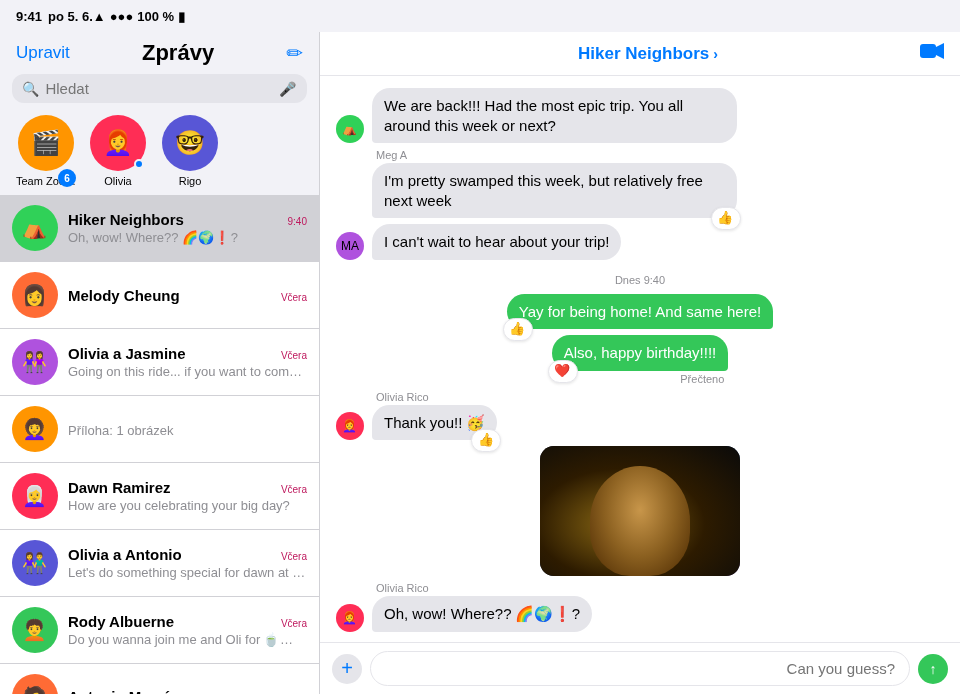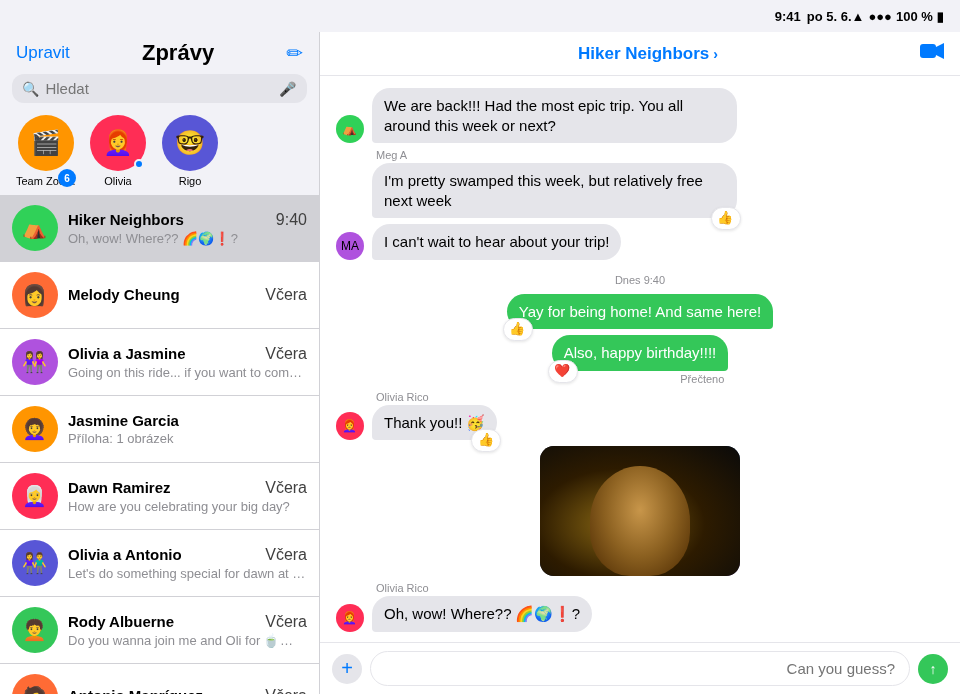--- a/index.html
+++ b/index.html
@@ -12,21 +12,21 @@
       display: flex;
       flex-direction: column;
     }
 
     
     .status-bar {
       height: 28px;
       background: #f2f2f7;
       display: flex;
       align-items: center;
-      justify-content: flex-end;
+      justify-content: flex-start;
       padding: 16px 16px;
       font-size: 13px;
       font-weight: 600;
       flex-shrink: 0;
     }
     .status-bar-left { display: flex; align-items: center; gap: 6px; }
 
     
     .app-container {
       display: flex;
@@ -184,22 +184,22 @@
       display: flex;
       justify-content: space-between;
       align-items: baseline;
     }
     .conv-name {
       font-size: 15px;
       font-weight: 600;
       color: #000;
     }
     .conv-time {
-      font-size: 16px;
-      color: #404040;
+      font-size: 10px;
+      color: #be185d;
     }
     .conv-preview {
       font-size: 13px;
       color: #8e8e93;
       white-space: nowrap;
       overflow: hidden;
       text-overflow: ellipsis;
       margin-top: 2px;
     }
 
@@ -481,24 +481,20 @@
       <div class="conv-header">
         <span class="conv-name">Olivia a Jasmine</span>
         <span class="conv-time">Včera</span>
       </div>
       <div class="conv-preview">Going on this ride... if you want to come too you're welcome</div>
     </div>
   </div>
         <div class="conv-item">
     <div class="conv-avatar" style="background:#ff9500;">👩‍🦱</div>
     <div class="conv-content">
-      <div class="conv-header">
-        <span class="conv-name">Jasmine Garcia</span>
-        <span class="conv-time"></span>
-      </div>
       <div class="conv-preview">Příloha: 1 obrázek</div>
     </div>
   </div>
         <div class="conv-item">
     <div class="conv-avatar" style="background:#ff2d55;">👩‍🦳</div>
     <div class="conv-content">
       <div class="conv-header">
         <span class="conv-name">Dawn Ramirez</span>
         <span class="conv-time">Včera</span>
       </div>

